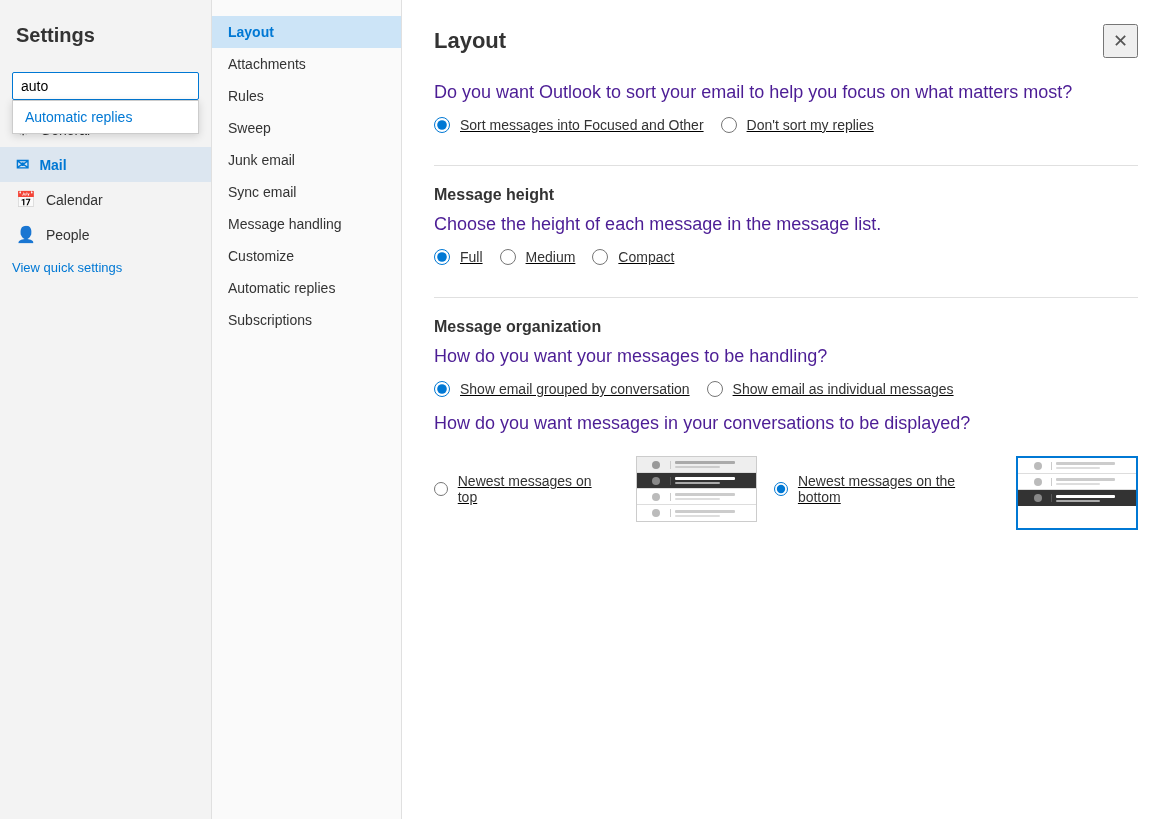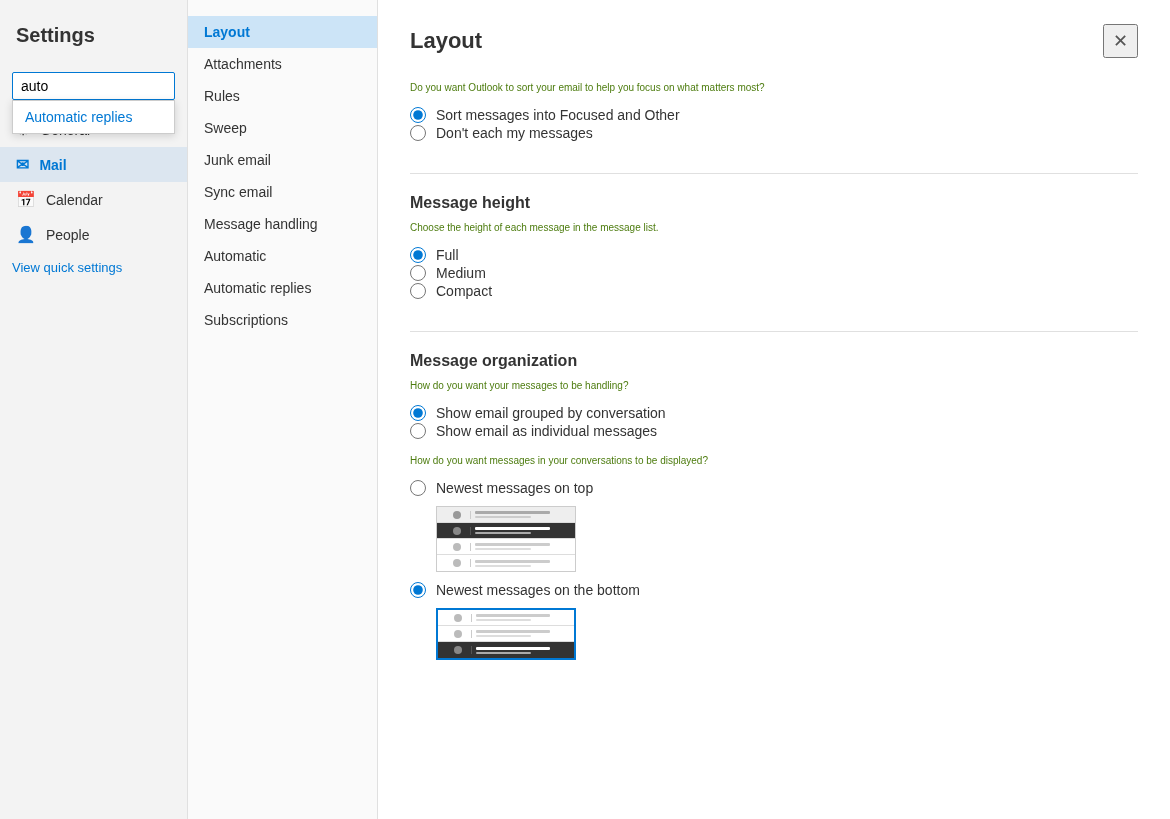--- a/index.html
+++ b/index.html
@@ -1,20 +1,20 @@
 <!DOCTYPE html>
 <html><head>
   <meta charset="utf-8">
   <style>
     * { box-sizing: border-box; margin: 0; padding: 0; }
     body { font-family: 'Segoe UI', Tahoma, Geneva, Verdana, sans-serif; font-size: 14px; background: #f3f3f3; display: flex; height: 819px; overflow: hidden; }
 
     
     .sidebar {
-      width: 188px;
+      width: 212px;
       background: #f3f3f3;
       padding: 16px 0;
       flex-shrink: 0;
       border-right: 1px solid #e0e0e0;
     }
     .sidebar-title {
       font-size: 20px;
       font-weight: 600;
       padding: 8px 16px 16px 16px;
       color: #333;
@@ -126,28 +126,29 @@
       border-top: 1px solid #e0e0e0;
       margin-bottom: 20px;
     }
     .section-title {
       font-size: 16px;
       font-weight: 600;
       color: #333;
       margin-bottom: 10px;
     }
     .section-desc {
-      color: #4d7c0f;
+      color: #4c1d95;
       margin-bottom: 14px;
-      font-size: 10px;
+      font-size: 18px;
     }
     .radio-group {
       display: flex;
-      flex-direction: column;
-      gap: 2px;
+      flex-direction: row;
+      gap: 17px;
+      text-decoration: underline;
     }
     .radio-item {
       display: flex;
       align-items: center;
       gap: 10px;
       cursor: pointer;
     }
     .radio-item input[type="radio"] {
       accent-color: #0078d4;
       width: 16px;
@@ -214,41 +215,41 @@
 </div>
 
 <div class="mid-nav">
   <div class="mid-nav-item active">Layout</div>
   <div class="mid-nav-item">Attachments</div>
   <div class="mid-nav-item">Rules</div>
   <div class="mid-nav-item">Sweep</div>
   <div class="mid-nav-item">Junk email</div>
   <div class="mid-nav-item">Sync email</div>
   <div class="mid-nav-item">Message handling</div>
-  <div class="mid-nav-item">Automatic</div>
+  <div class="mid-nav-item">Customize</div>
   <div class="mid-nav-item">Automatic replies</div>
   <div class="mid-nav-item">Subscriptions</div>
 </div>
 
 <div class="main-content">
   <div class="main-header">
     <h1 class="main-title">Layout</h1>
     <button class="close-btn">✕</button>
   </div>
 
   <div class="section">
     <p class="section-desc">Do you want Outlook to sort your email to help you focus on what matters most?</p>
     <div class="radio-group">
       <label class="radio-item">
         <input type="radio" name="focused_inbox" checked="" style="">
         <span class="radio-label">Sort messages into Focused and Other</span>
       </label>
       <label class="radio-item">
         <input type="radio" name="focused_inbox" style="">
-        <span class="radio-label">Don't each my messages</span>
+        <span class="radio-label">Don't sort my replies</span>
       </label>
     </div>
   </div>
 
   <hr class="section-divider">
 
   <div class="section">
     <h2 class="section-title">Message height</h2>
     <p class="section-desc">Choose the height of each message in the message list.</p>
     <div class="radio-group">

